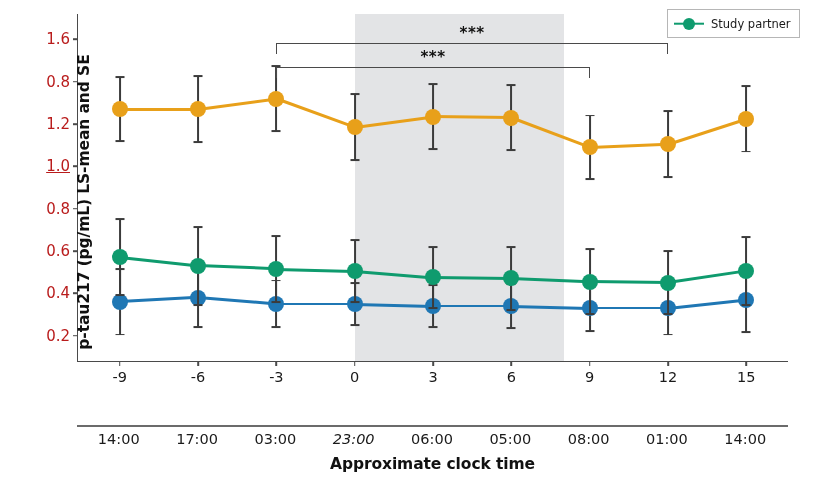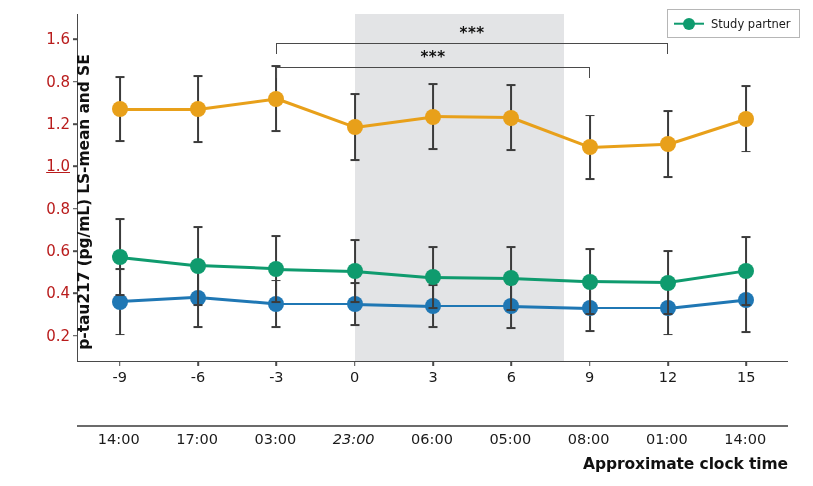--- a/index.html
+++ b/index.html
@@ -25,21 +25,21 @@
   
   .xtickmark{position:absolute;top:100%;width:1.6px;height:5px;background:#4a4a4a;transform:translateX(-50%);}
   .xtick{position:absolute;top:100%;margin-top:8px;transform:translateX(-50%);
          font-size:14.5px;color:#1a1a1a;white-space:nowrap;}
   #xlabel1{position:absolute;left:77px;top:390px;width:711px;text-align:center;
            font-size:15.5px;font-weight:bold;color:#111;letter-spacing:-0.1px;}
 
   
   #axis2{position:absolute;left:77px;top:425px;width:711px;height:1.6px;background:#6b6b6b;}
   .x2tick{position:absolute;top:6px;transform:translateX(-50%);font-size:14.5px;color:#1a1a1a;white-space:nowrap;}
-  #xlabel2{position:absolute;left:77px;top:455px;width:711px;text-align:right;
+  #xlabel2{position:absolute;left:77px;top:455px;width:711px;text-align:center;
            font-size:15.5px;font-weight:bold;color:#111;letter-spacing:-0.1px;}
 
   
   .errbar{position:absolute;width:1.9px;background:#3b3b3b;transform:translateX(-50%);}
   .errcap{position:absolute;width:9px;height:1.9px;background:#3b3b3b;transform:translate(-50%,-50%);}
   .marker{position:absolute;border-radius:50%;transform:translate(-50%,-50%);}
   .seg{position:absolute;height:2.6px;transform-origin:0 50%;}
 
   
   .sigbr{position:absolute;box-sizing:border-box;border:1.4px solid #4a4a4a;border-bottom:none;}

